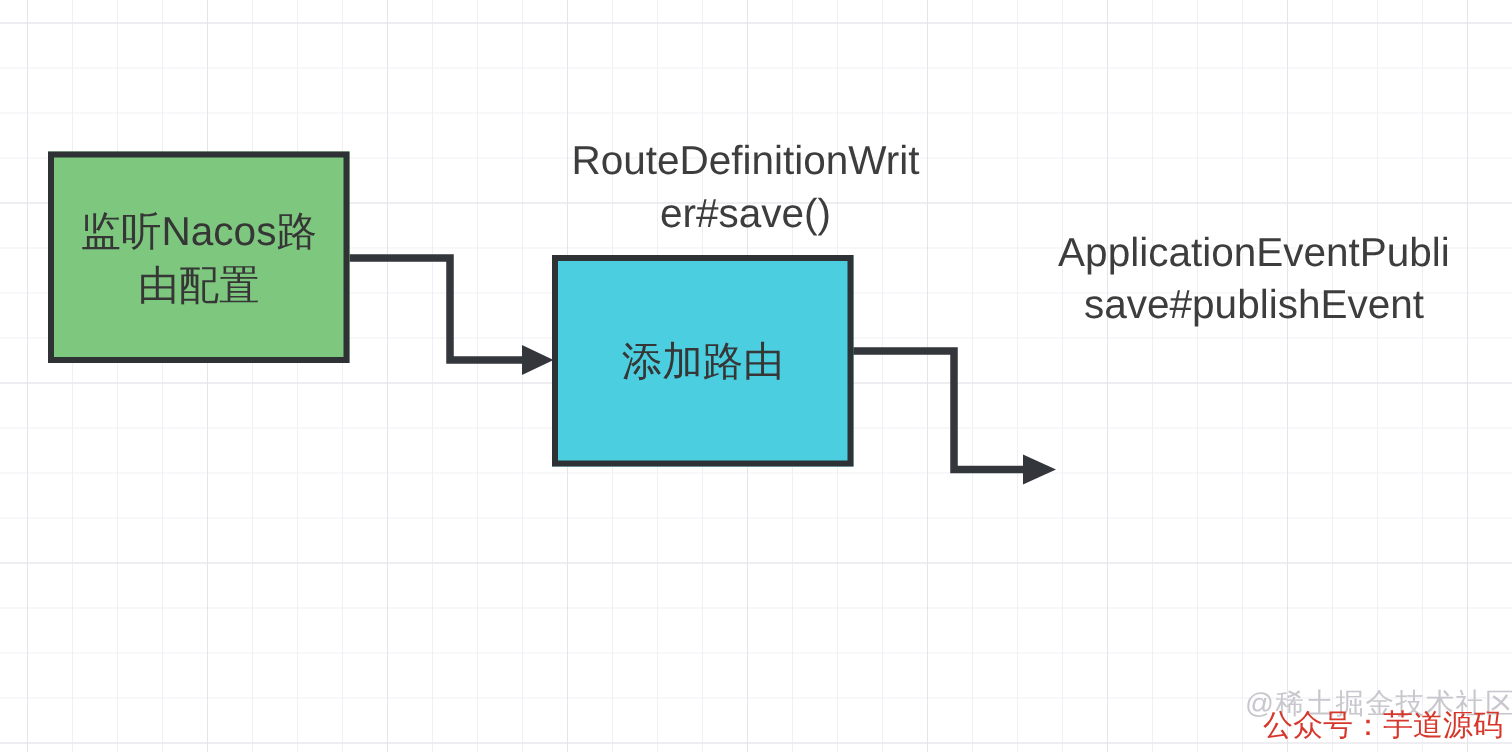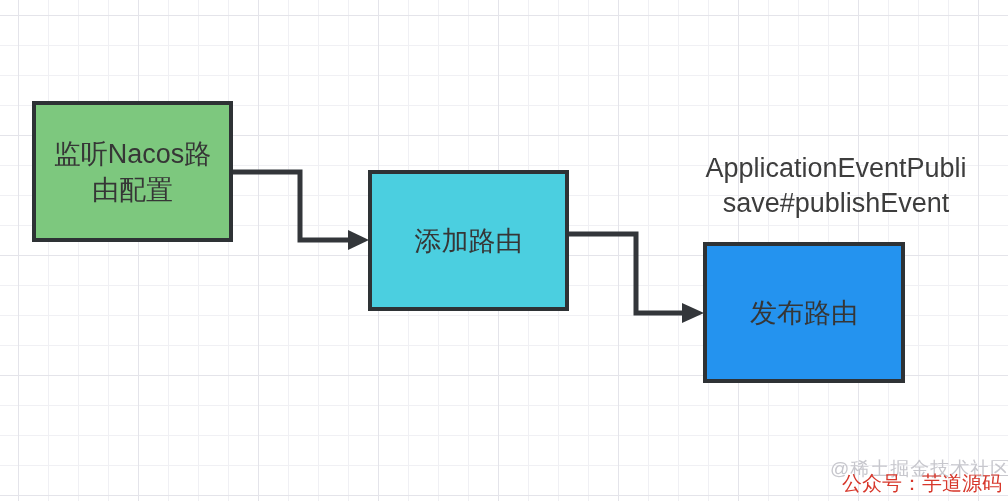--- a/index.html
+++ b/index.html
@@ -78,34 +78,33 @@
 <div class="canvas">
 
   <svg class="arrows" viewBox="0 0 1008 501" xmlns="http://www.w3.org/2000/svg">
     <polyline points="233,172 300,172 300,240 350,240" fill="none" stroke-width="5" stroke-linejoin="miter" style="stroke: rgb(51, 54, 58);"></polyline>
     <polygon points="348,230 348,250 369,240" style="fill: rgb(51, 54, 58);"></polygon>
     <polyline points="567,234 636,234 636,313 684,313" fill="none" stroke-width="5" stroke-linejoin="miter" style="stroke: rgb(51, 54, 58);"></polyline>
     <polygon points="682,303 682,323 704,313" style="fill: rgb(51, 54, 58);"></polygon>
   </svg>
 
 
+  <div class="annotation ann-2">RouteDefinitionWrit
+er#save()</div>
 
   <div class="annotation ann-3">ApplicationEventPubli
 save#publishEvent</div>
 
   <div class="node node-1" style="background-color: rgb(125, 200, 126); border-color: rgb(46, 50, 53);">
     <span>监听Nacos路
 由配置</span>
   </div>
 
   <div class="node node-2" style="background-color: rgb(75, 207, 224); border-color: rgb(46, 50, 53);">
     <span>添加路由</span>
   </div>
 
-  <div class="node node-3" style="background-color: rgb(36, 147, 239); border-color: rgb(46, 50, 53);">
-    <span>发布路由</span>
-  </div>
 
   <div class="wm-gray" style="color: rgb(199, 199, 205);">@稀土掘金技术社区</div>
 
   <div class="wm-red" style="color: rgb(215, 55, 43);">公众号：芋道源码</div>
 
 </div>
 
 </body></html>

